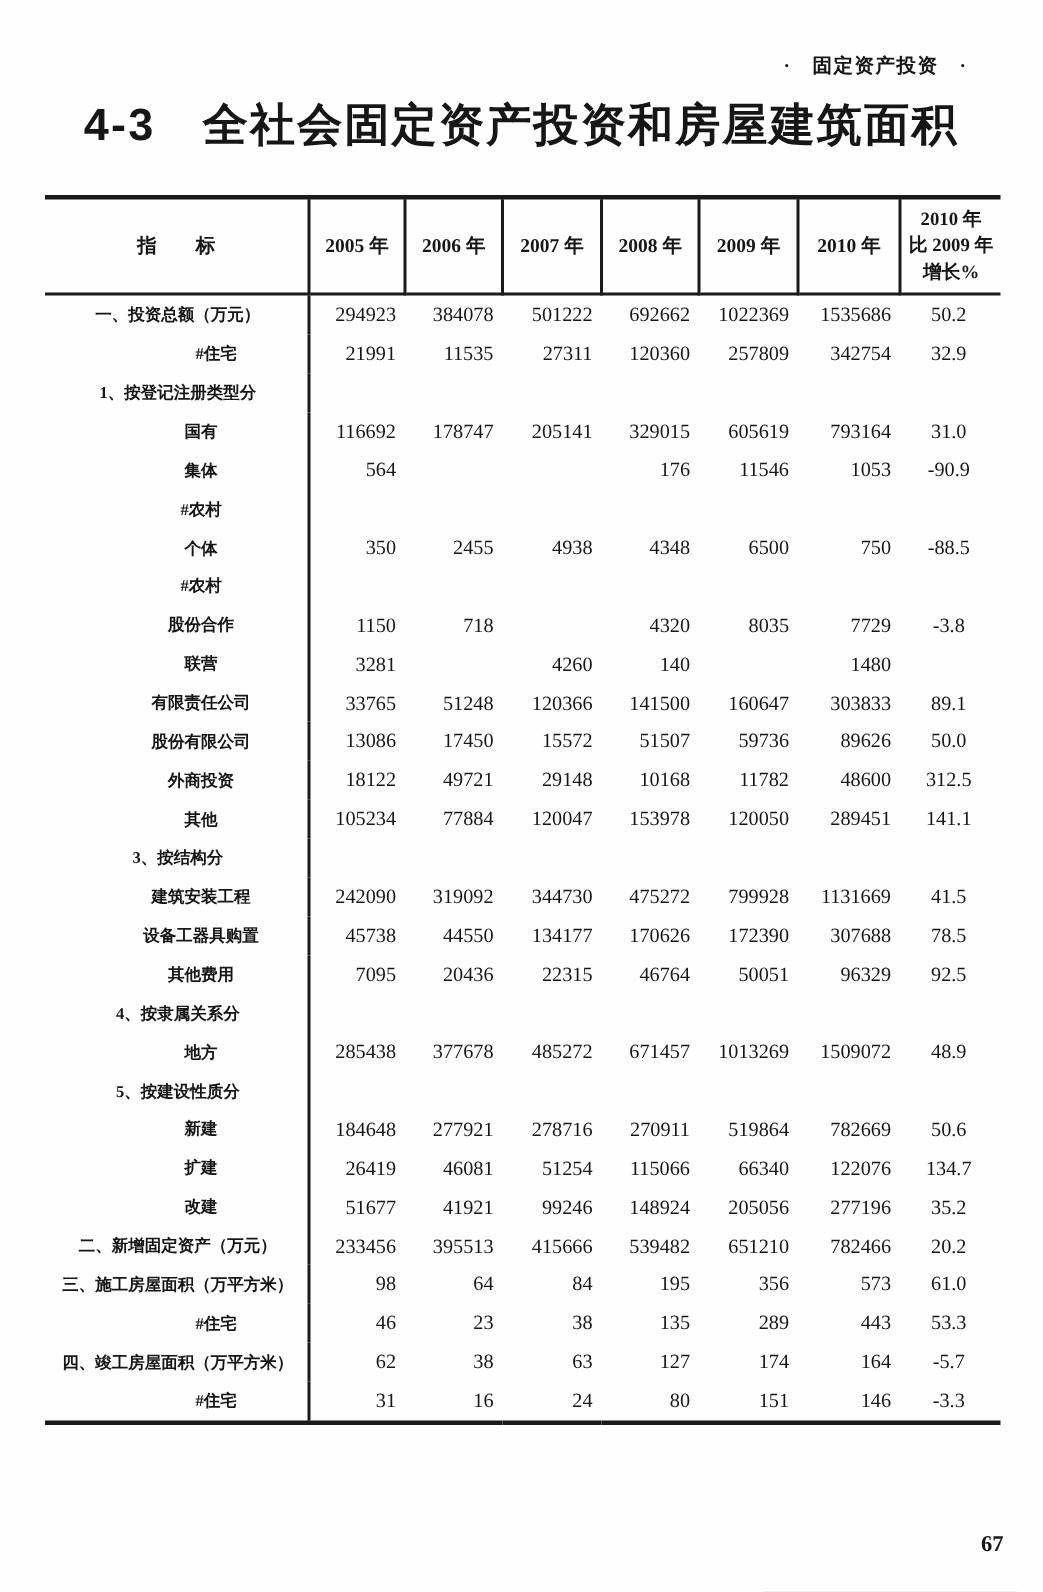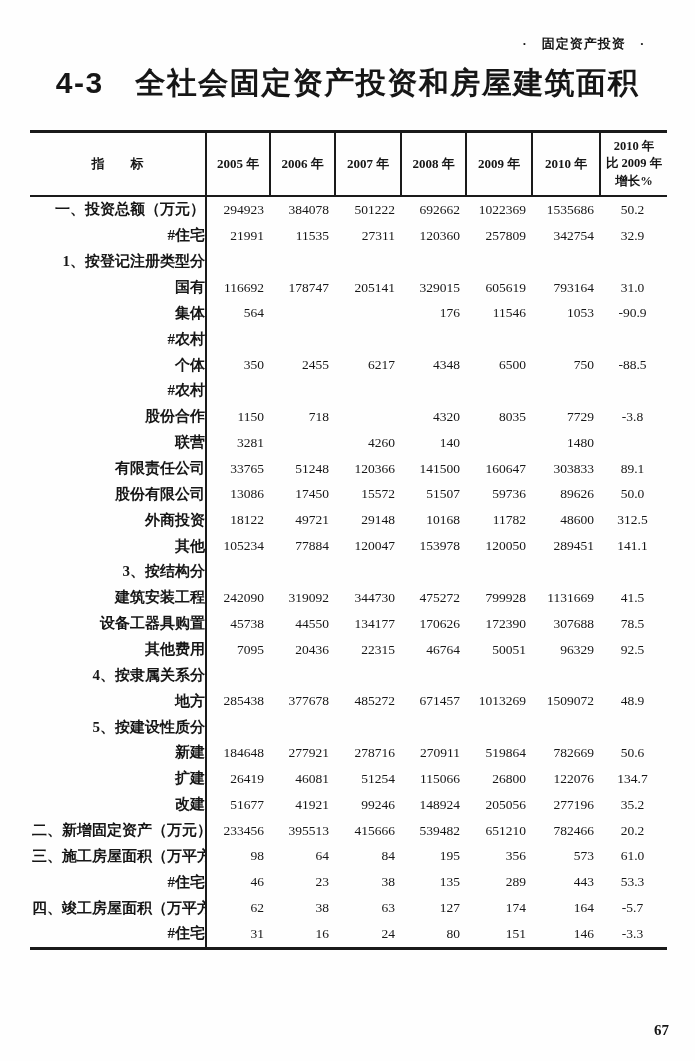--- a/index.html
+++ b/index.html
@@ -60,22 +60,22 @@
     height:25.87px;
     padding:0;
     font-size:13.5px;
     vertical-align:middle;
     overflow:hidden;
     white-space:nowrap;
   }
   tbody td.label {
     border-right:2px solid #1a1a1a;
     font-weight:bold;
-    font-size:15px;
-    text-align:right;
+    font-size:11px;
+    text-align:center;
   }
   tbody td.ind0 { padding-left:2px; }
   tbody td.ind1 { padding-left:33px; }
   tbody td.ind2 { padding-left:53px; }
   tbody td.val {
     text-align:right;
     padding-right:6px;
   }
   tbody td.val.growth { padding-right:2px;text-align:center; }
   .page-number {
@@ -177,21 +177,21 @@
           <td class="val"></td>
           <td class="val"></td>
           <td class="val"></td>
           <td class="val"></td>
           <td class="val growth"></td>
         </tr>
         <tr>
           <td class="label ind1">个体</td>
           <td class="val">350</td>
           <td class="val">2455</td>
-          <td class="val">6217</td>
+          <td class="val">4938</td>
           <td class="val">4348</td>
           <td class="val">6500</td>
           <td class="val">750</td>
           <td class="val growth">-88.5</td>
         </tr>
         <tr>
           <td class="label ind1">#农村</td>
           <td class="val"></td>
           <td class="val"></td>
           <td class="val"></td>
@@ -339,21 +339,21 @@
           <td class="val">519864</td>
           <td class="val">782669</td>
           <td class="val growth">50.6</td>
         </tr>
         <tr>
           <td class="label ind1">扩建</td>
           <td class="val">26419</td>
           <td class="val">46081</td>
           <td class="val">51254</td>
           <td class="val">115066</td>
-          <td class="val">26800</td>
+          <td class="val">66340</td>
           <td class="val">122076</td>
           <td class="val growth">134.7</td>
         </tr>
         <tr>
           <td class="label ind1">改建</td>
           <td class="val">51677</td>
           <td class="val">41921</td>
           <td class="val">99246</td>
           <td class="val">148924</td>
           <td class="val">205056</td>

